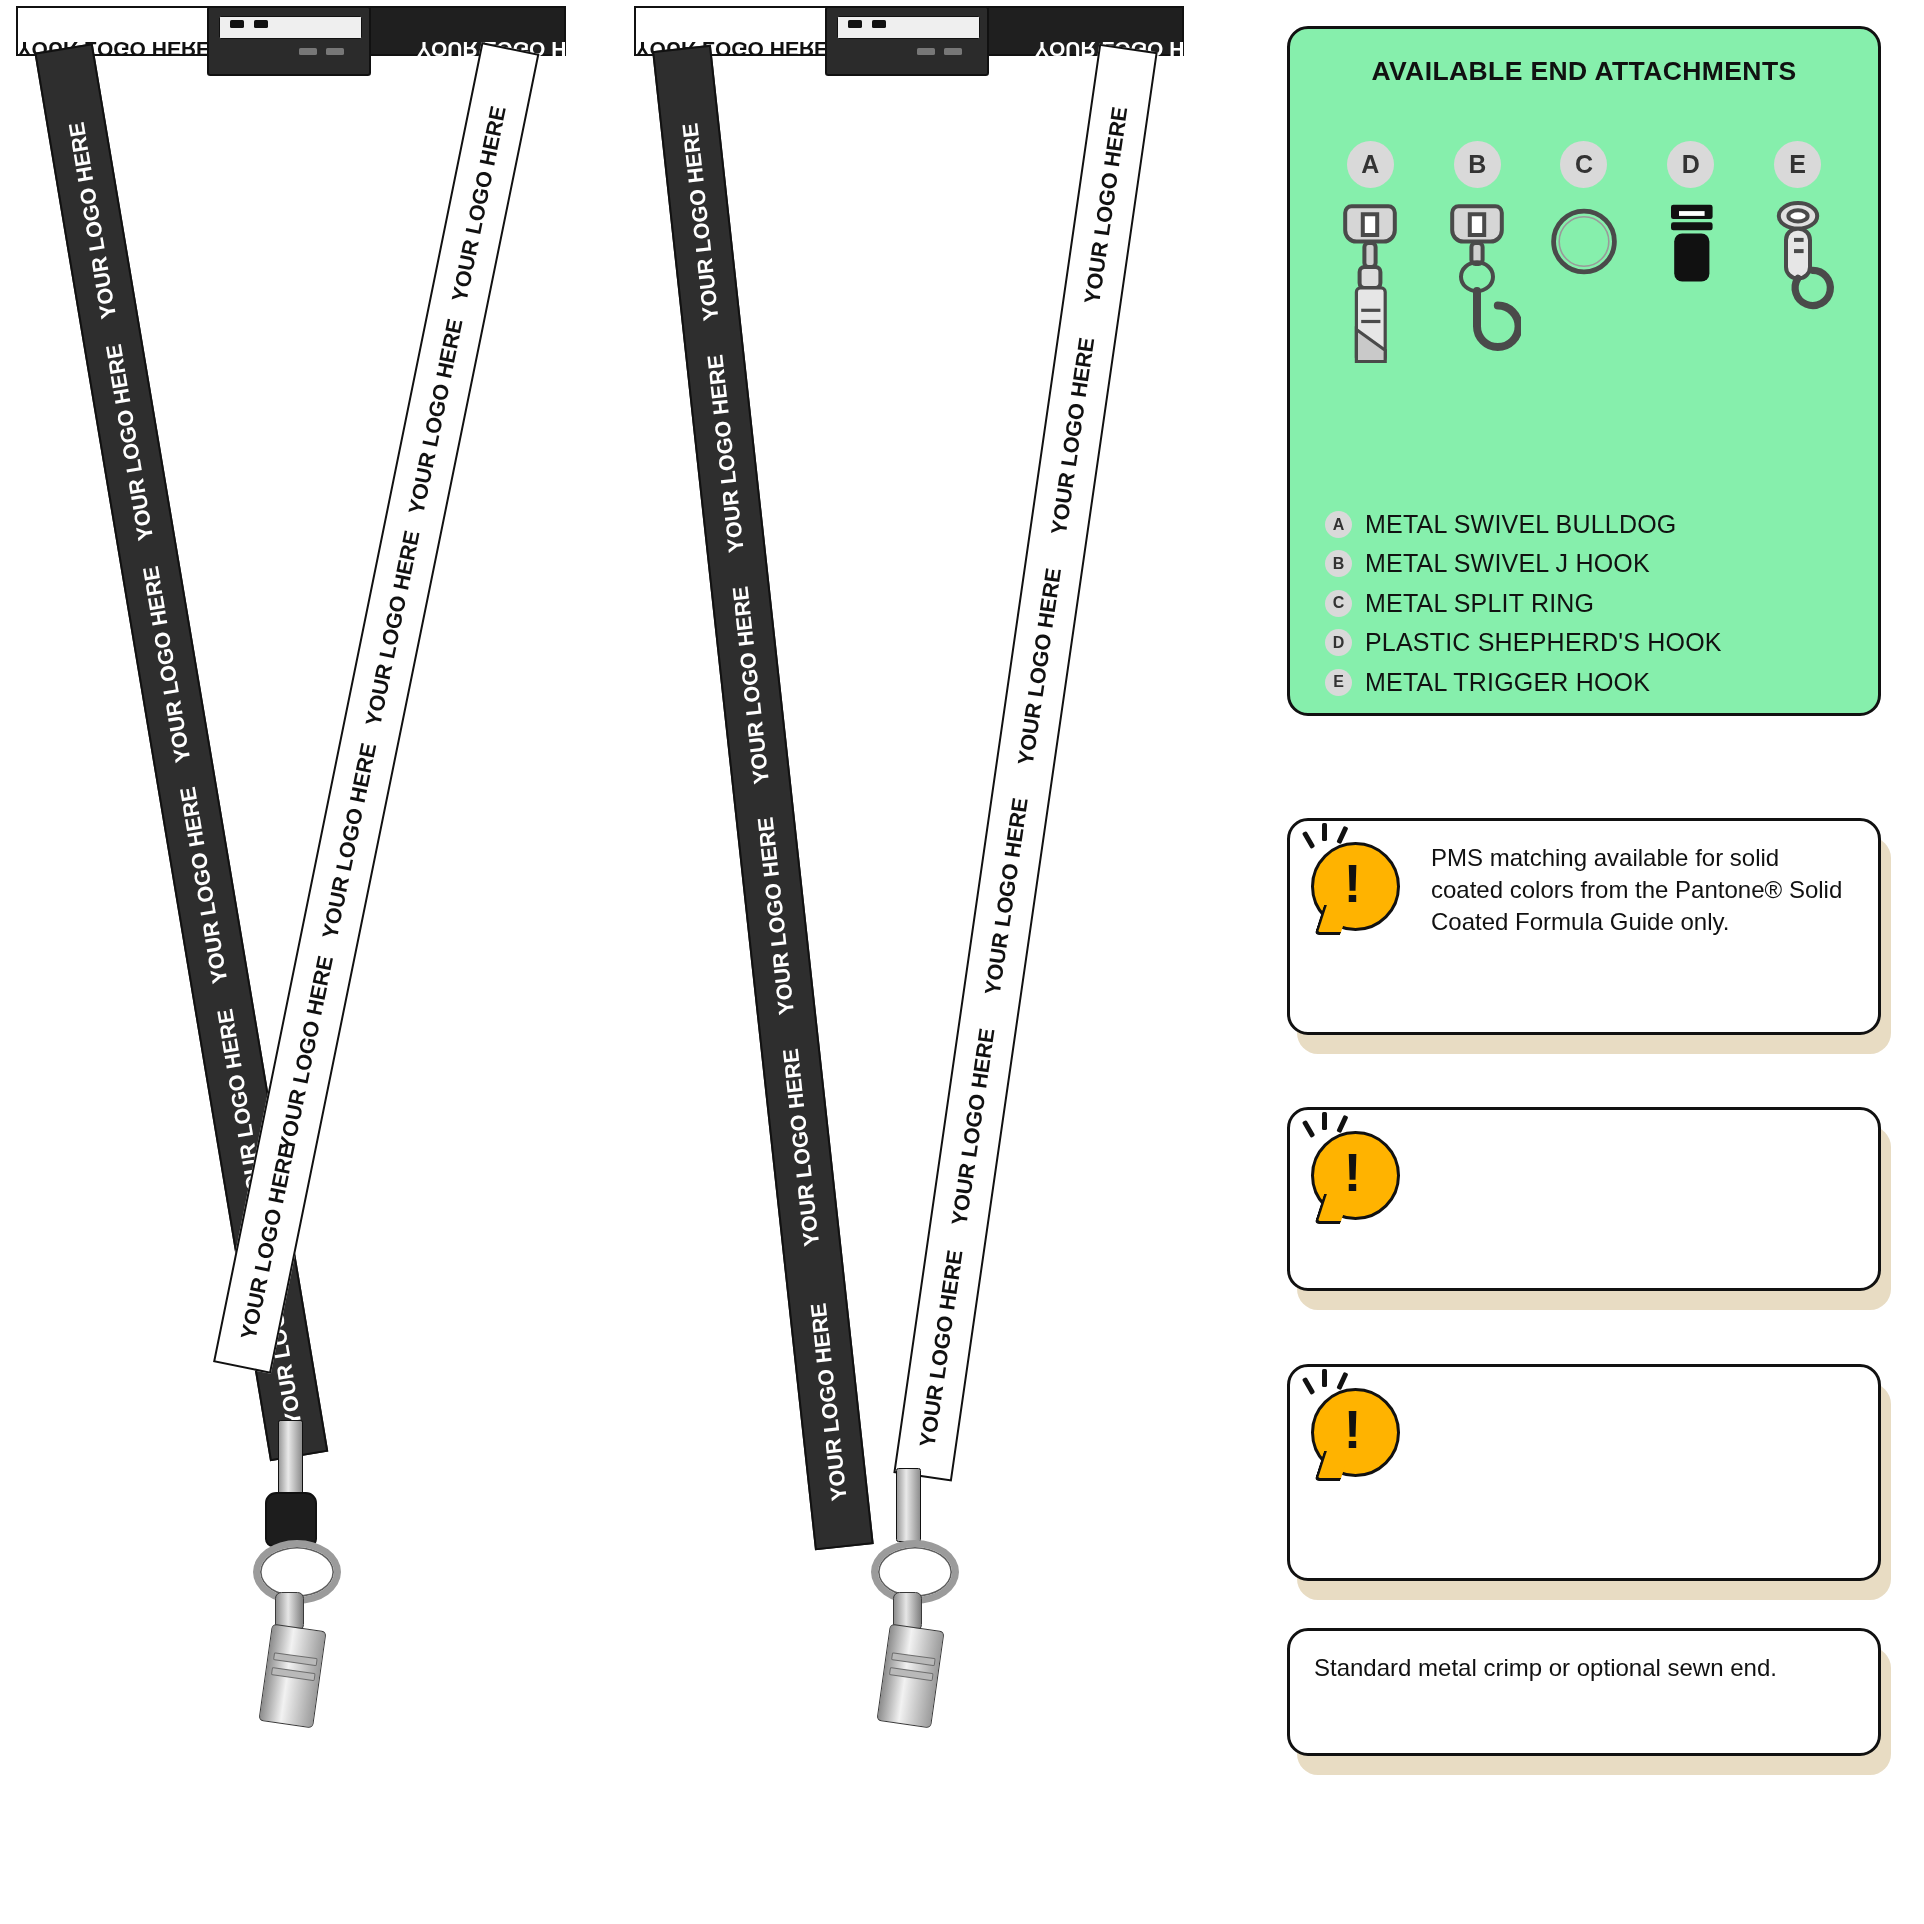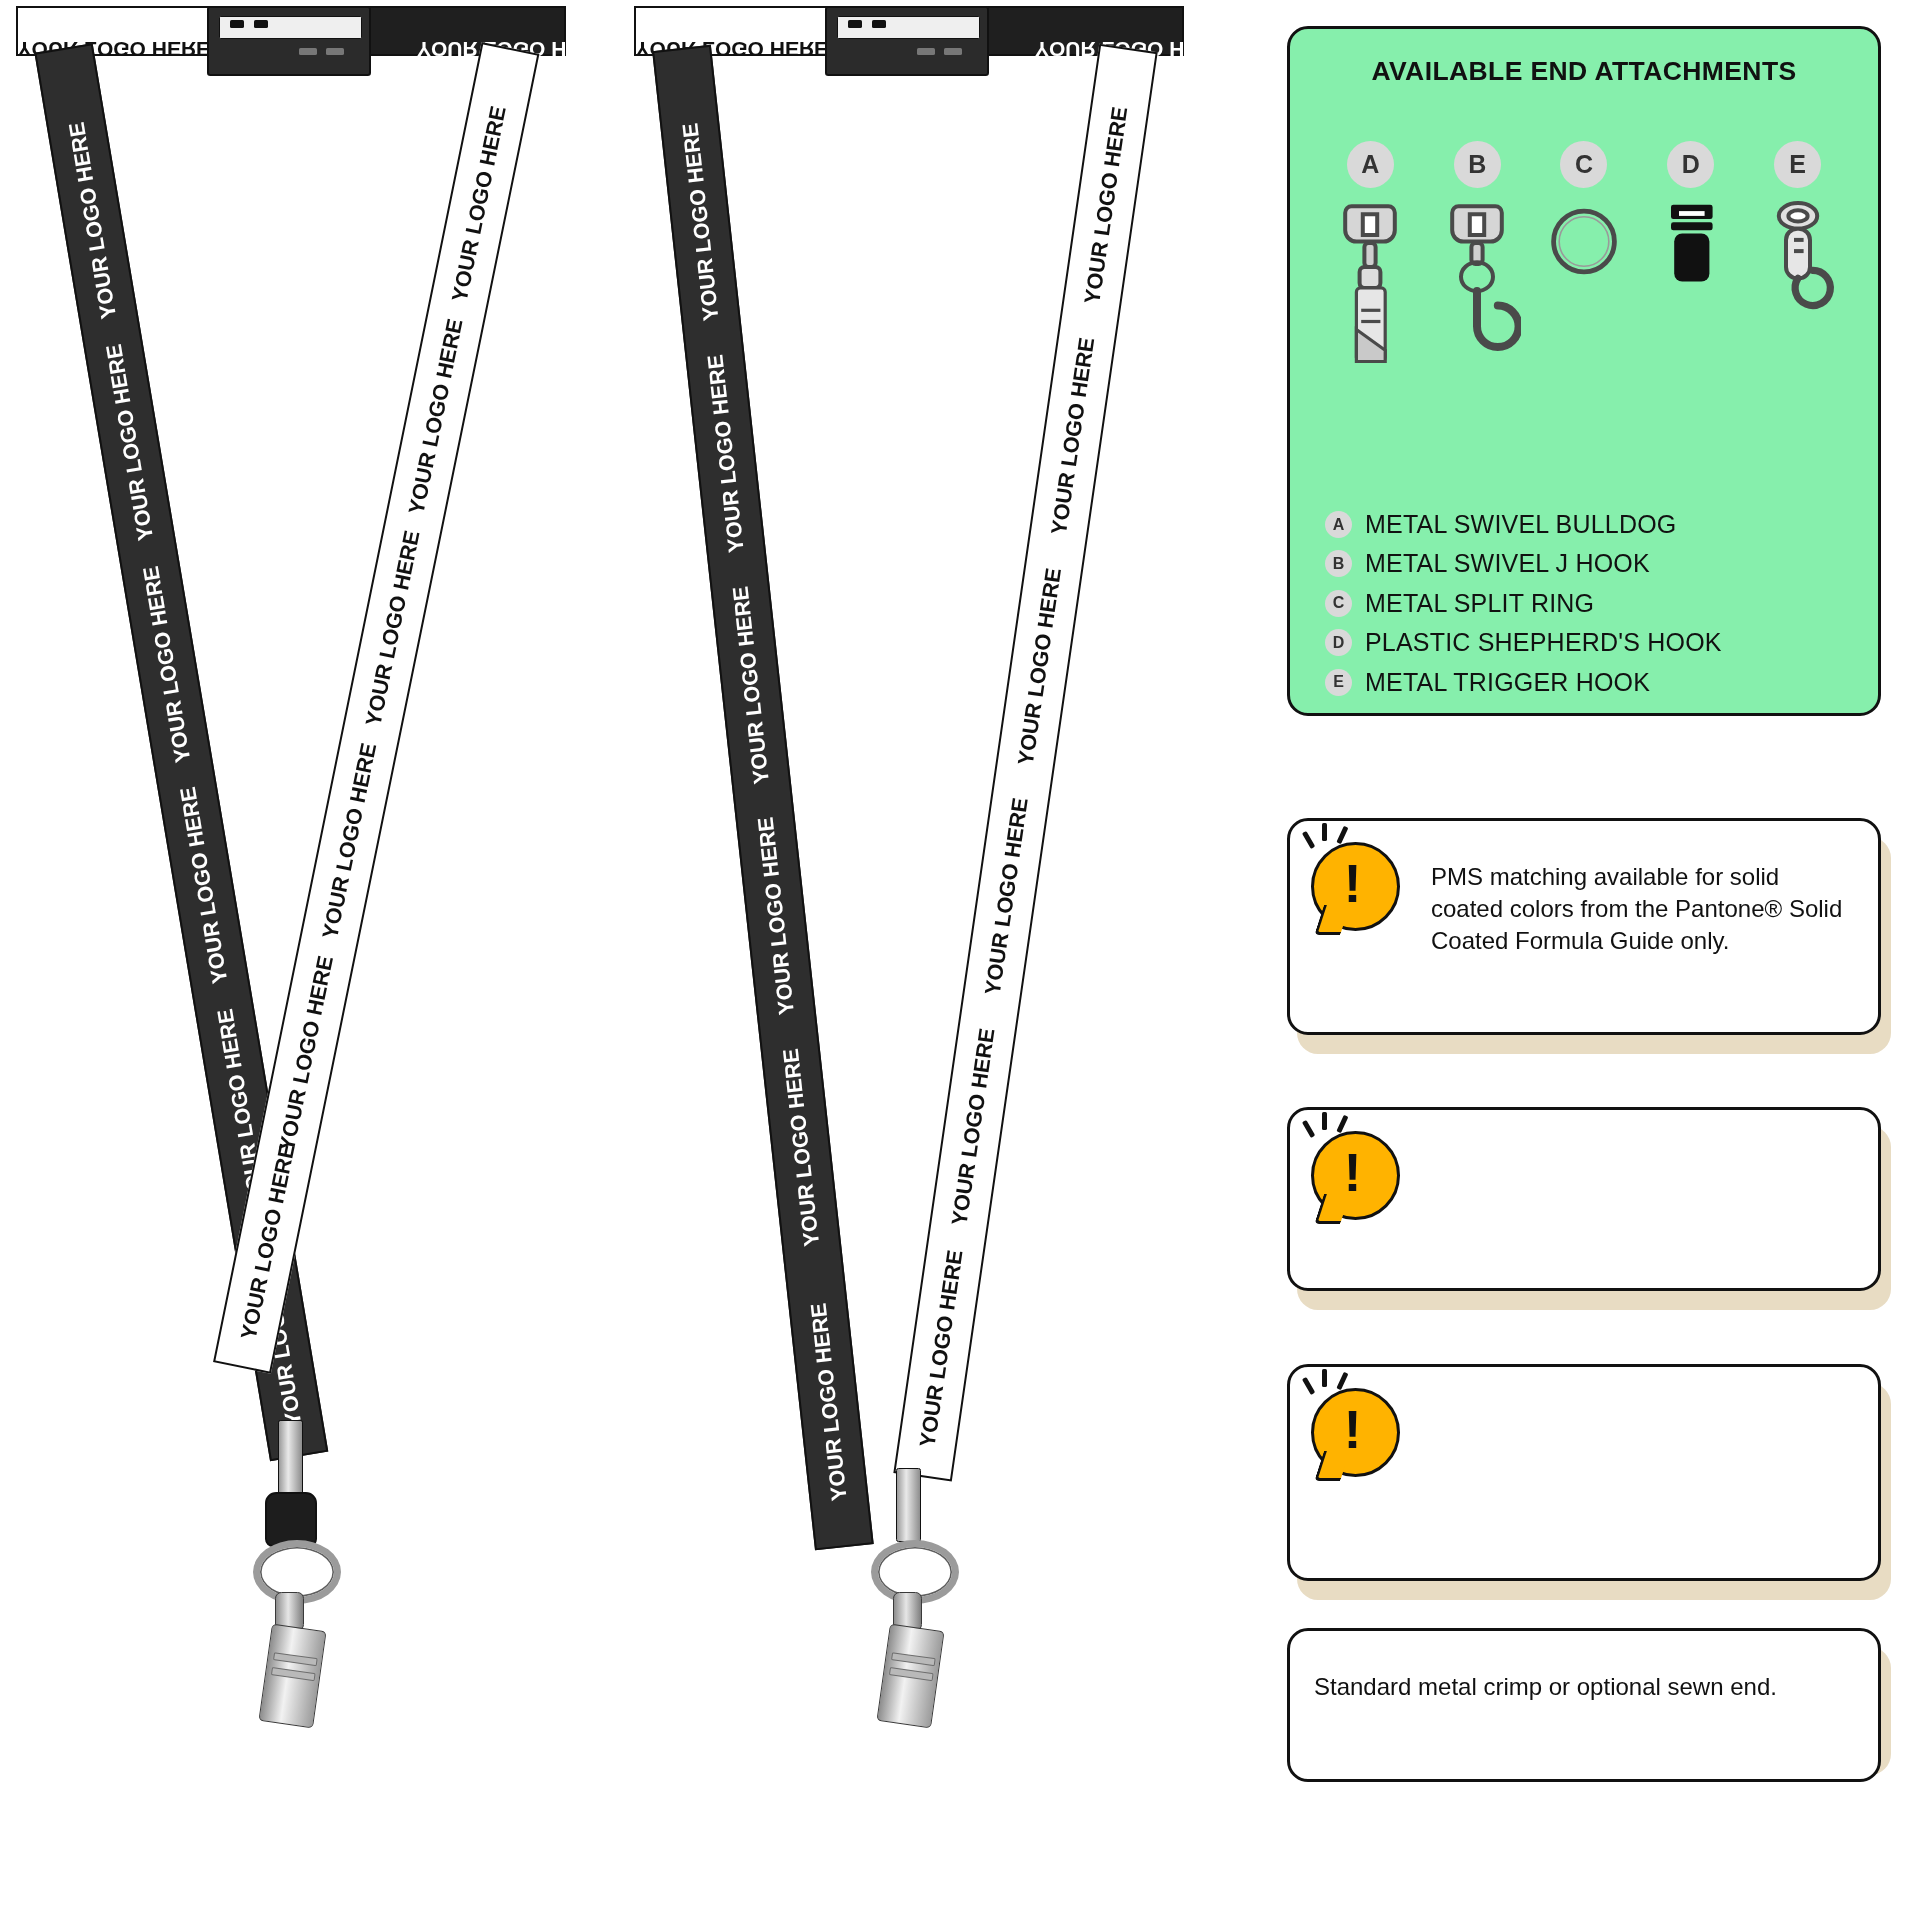--- a/index.html
+++ b/index.html
@@ -107,21 +107,21 @@
   .legendItem{display:flex;align-items:center;margin-bottom:10.4px;}
   .legendBadge{
     width:27px;height:27px;border-radius:50%;background:#d9d9d9;
     display:flex;align-items:center;justify-content:center;
     font-weight:bold;font-size:16px;color:#333;margin-right:13px;flex:0 0 auto;
   }
   .legendLabel{font-size:25px;color:#111;letter-spacing:0.2px;font-family:"Liberation Sans", sans-serif;}
 
   .note{position:absolute;left:1287px;box-sizing:border-box;border:3.2px solid #111;border-radius:21px;background:#fff;display:flex;align-items:flex-start;}
   .noteShadow{position:absolute;left:1297px;border-radius:21px;background:#e8dcc3;}
-  .noteText{font-size:24px;line-height:1.33;color:#111;padding:21px 24px 21px 0;font-family:"Liberation Sans", sans-serif;margin-top:19px;}
+  .noteText{font-size:24px;line-height:1.33;color:#111;padding:21px 24px 21px 0;font-family:"Liberation Sans", sans-serif;}
   .bangWrap{position:relative;width:120px;flex:0 0 auto;padding:21px 0 0 21px;}
   .bang{position:relative;width:83px;height:83px;}
   .bangBubble{
     position:absolute;left:0;top:0;width:83px;height:83px;border-radius:50%;
     background:#ffb300;border:3.2px solid #111;
   }
   .bangTail{
     position:absolute;left:8px;top:63px;width:22.5px;height:27px;background:#ffb300;
     border-left:3.2px solid #111;border-bottom:3.2px solid #111;
     transform:skewX(-18deg);border-radius:0 0 0 4.8px;
@@ -132,21 +132,21 @@
     font-weight:bold;font-size:53px;color:#111;font-family:"Liberation Sans", sans-serif;
   }
   .spark{position:absolute;background:#111;border-radius:1.6px;}
 
   #note1{top:818px;width:594px;height:217px;}
   #note1s{top:837px;width:594px;height:217px;}
   #note2{top:1107px;width:594px;height:184px;}
   #note2s{top:1126px;width:594px;height:184px;}
   #note3{top:1364px;width:594px;height:217px;}
   #note3s{top:1383px;width:594px;height:217px;}
-  #note4{top:1628px;width:594px;height:154px;}
+  #note4{top:1628px;width:594px;height:128px;}
   #note4s{top:1647px;width:594px;height:128px;}
   #note4 .noteText{padding:21px 24px;}
 </style>
 </head>
 <body>
 
 <div class="stage">
 
   <div class="lanyard one">
 

